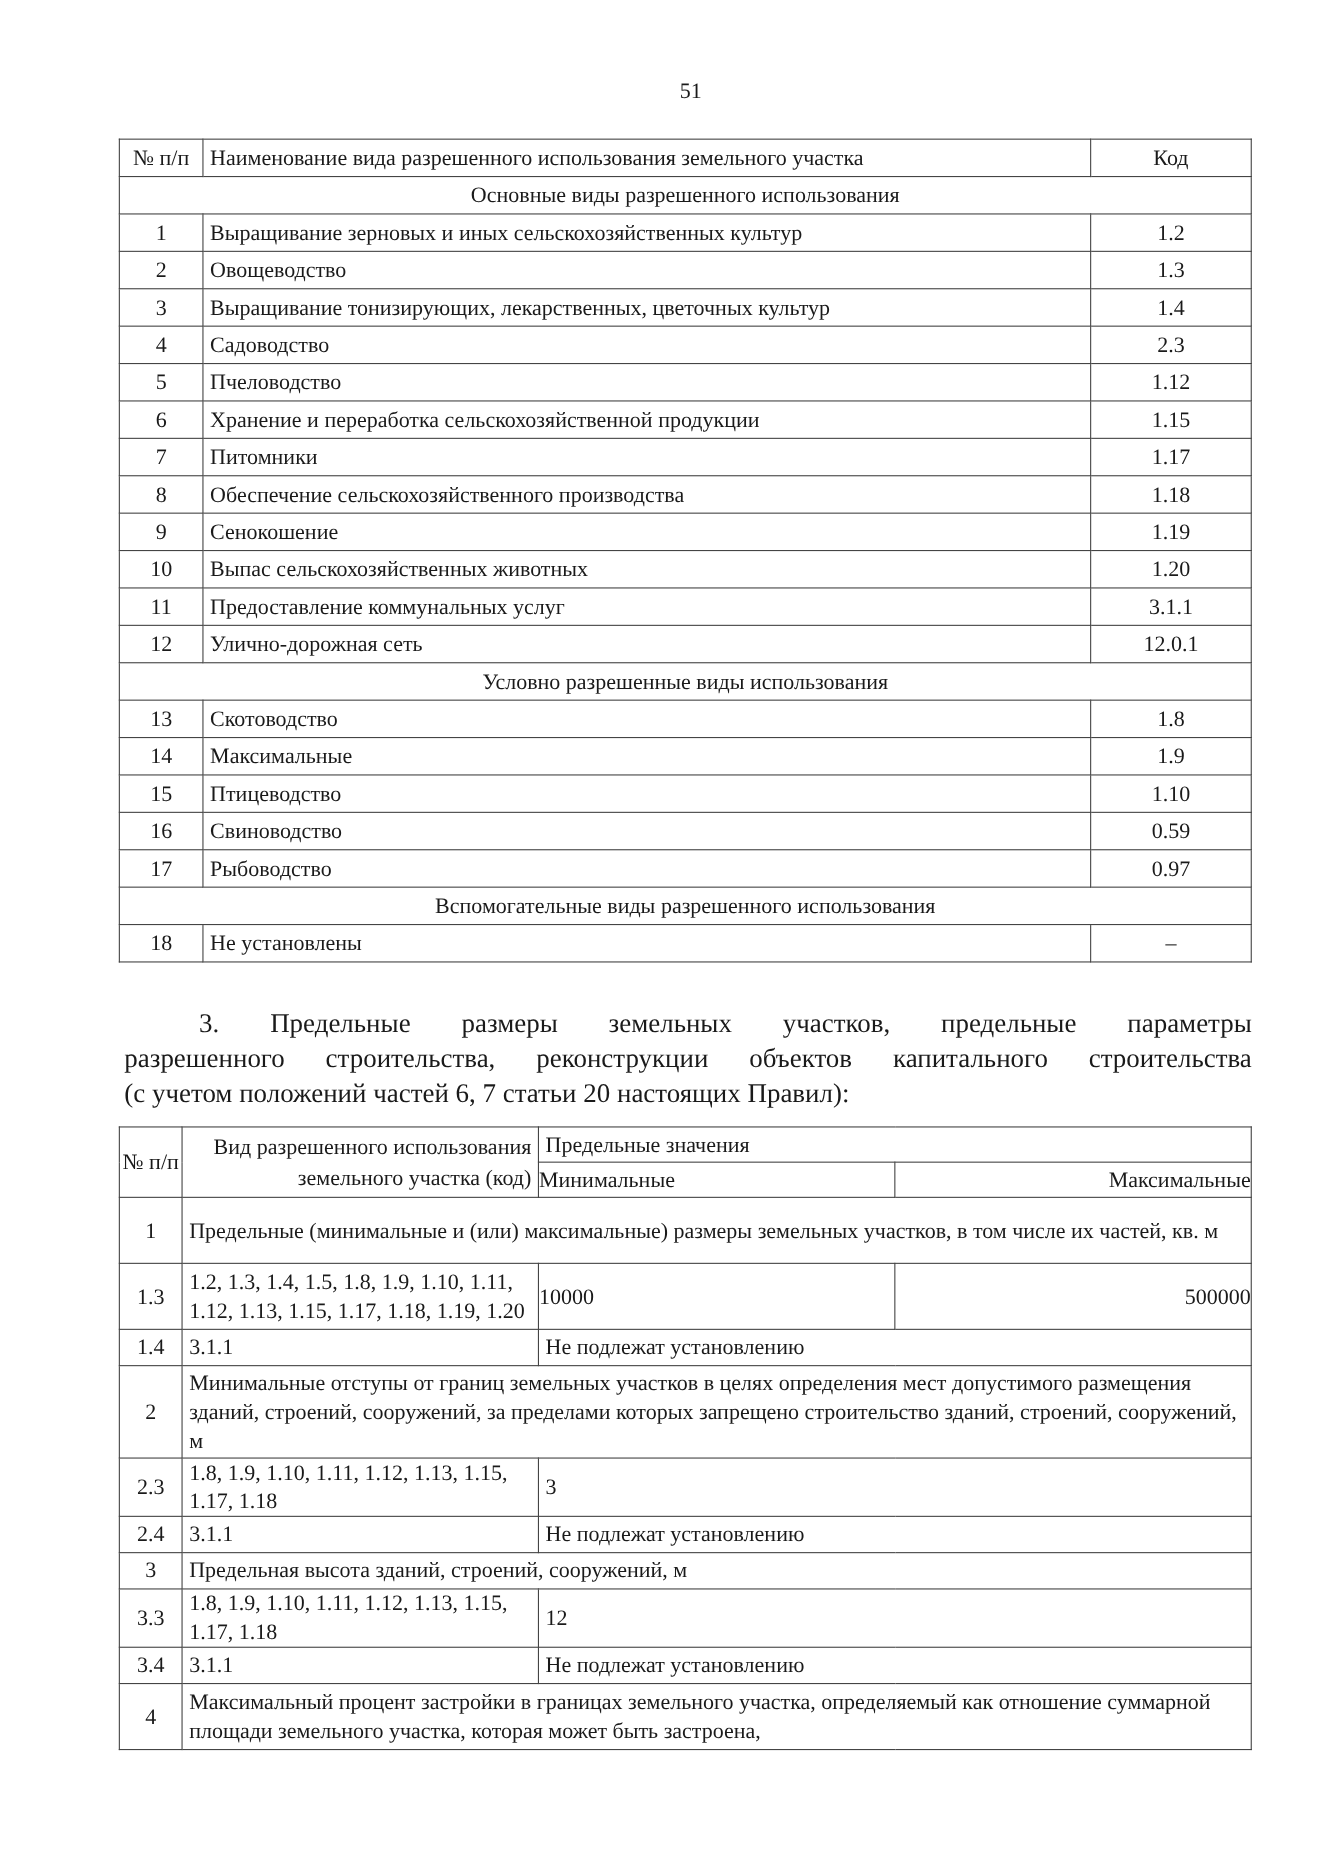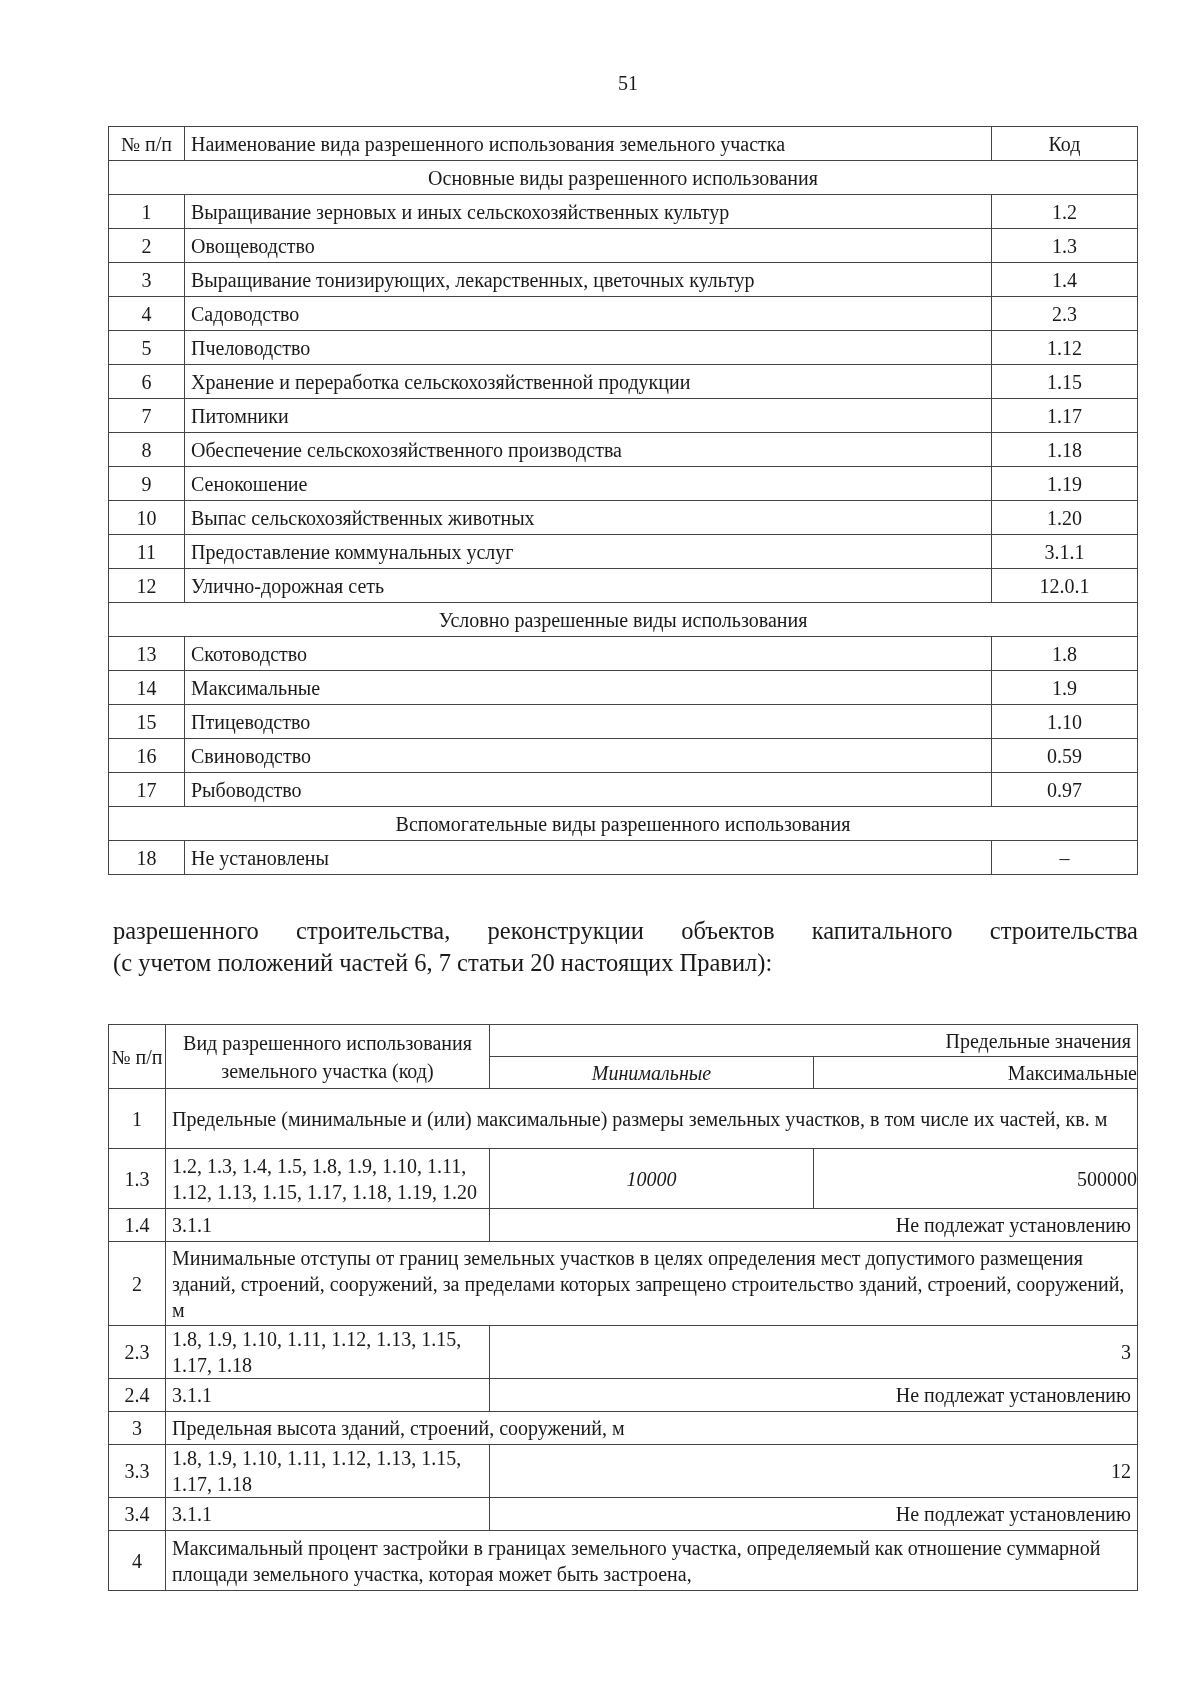--- a/index.html
+++ b/index.html
@@ -14,30 +14,30 @@
   .t1 .c-name { text-align: left; }
   .t1 .c-code { width: 133px; text-align: center; }
   .t1 .section td { text-align: center; }
   .para { position: absolute; left: 113px; top: 915px; width: 1025px; font-size: 24.5px; line-height: 32px; text-align: justify; text-align-last: left; }
   .para .l1 { text-indent: 68px; text-align-last: justify; display: block; }
   .para .l2 { display: block; text-align-last: justify; }
   .para .l3 { display: block; }
   .t2 { left: 108px; top: 1024px; width: 1030px; font-size: 20px; }
   .t2 td { line-height: 26px; }
   .t2 .c-num { width: 56px; text-align: center; padding: 0; }
-  .t2 .c-min { width: 162px; text-align: center; padding: 0; font-style: italic; }
+  .t2 .c-min { width: 162px; padding: 0; }
   .t2 .c-max { width: 162px; text-align: right; padding: 0; }
-  .t2 .center { text-align: right; }
+  .t2 .center { text-align: left; }
   .t2 .left { text-align: left; }
   .t2 .h1 { height: 32px; }
   .t2 .h2 { height: 32px; }
   .t2 .r2line { height: 60px; }
   .t2 .r1line { height: 33px; }
   .t2 .r3line { height: 84px; }
-  .t2 .hdr-name { line-height: 28px; text-align: center; }
+  .t2 .hdr-name { line-height: 28px; text-align: right; }
 </style>
 </head>
 <body>
 
 <div class="page-num">51</div>
 
 <table class="t1">
   <tbody>
       <tr>
     <td class="c-num">№ п/п</td>
@@ -142,20 +142,21 @@
       </tr>
       <tr>
         <td class="c-num">18</td>
         <td class="c-name">Не установлены</td>
         <td class="c-code">–</td>
       </tr>
     </tbody>
 </table>
 
 <div class="para">
+  <span class="l1">3. Предельные размеры земельных участков, предельные параметры</span>
   <span class="l2">разрешенного строительства, реконструкции объектов капитального строительства</span>
   <span class="l3">(с учетом положений частей 6, 7 статьи 20 настоящих Правил):</span>
 </div>
 
 <table class="t2">
   <tbody>
       <tr class="h1">
     <td class="c-num" rowspan="2" style="line-height:28px">№ п/п</td>
     <td class="hdr-name" rowspan="2">Вид разрешенного использования земельного участка (код)</td>
     <td class="center" colspan="2">Предельные значения</td>

